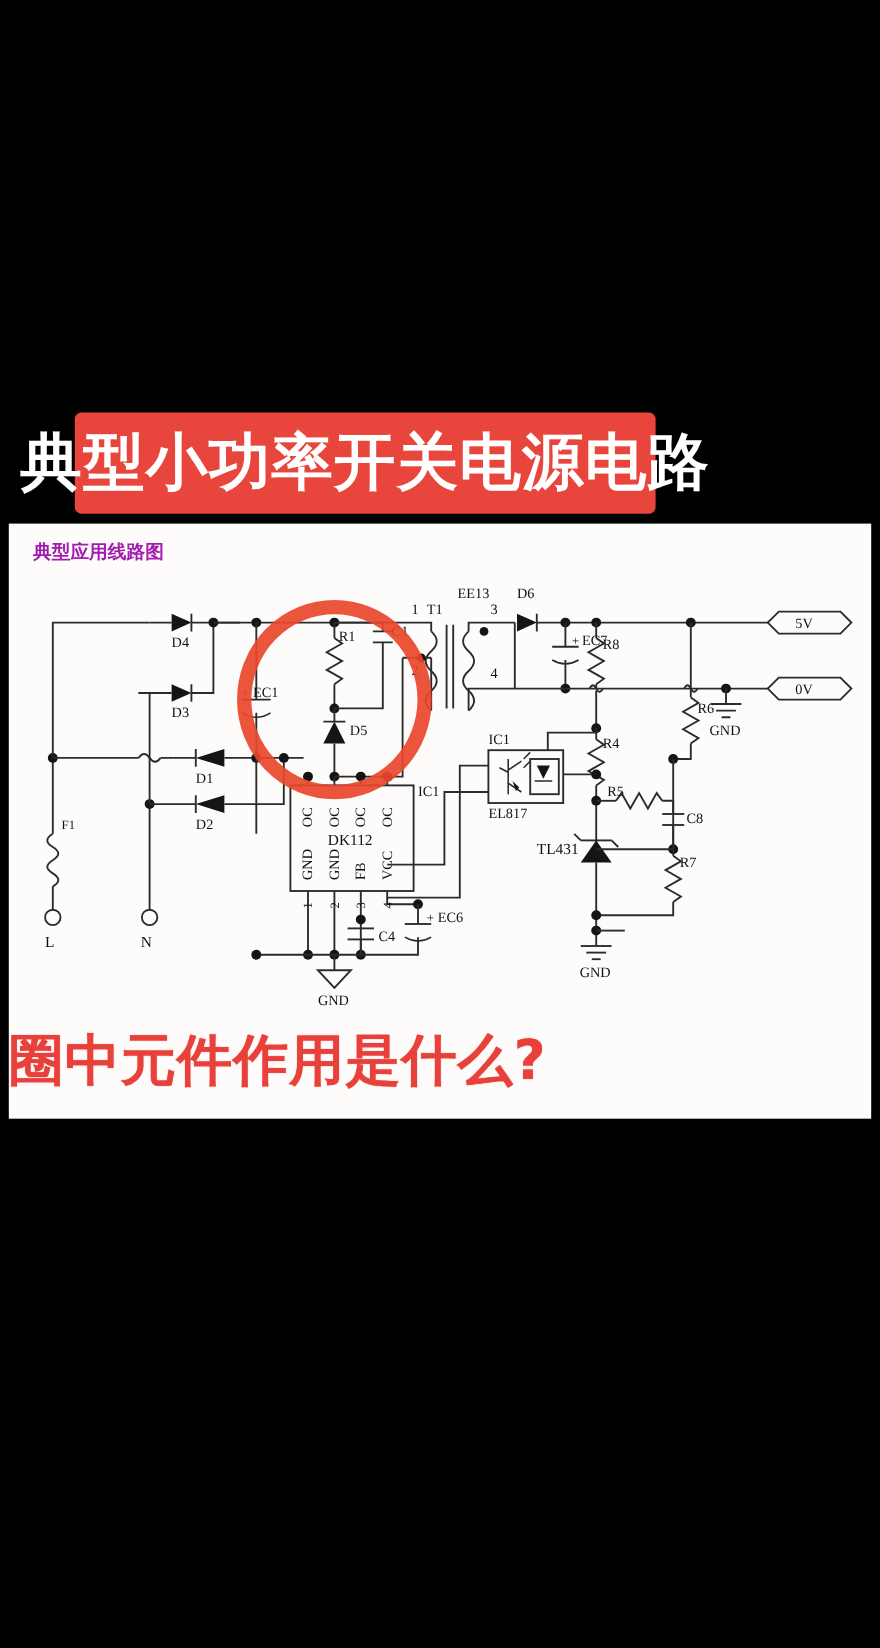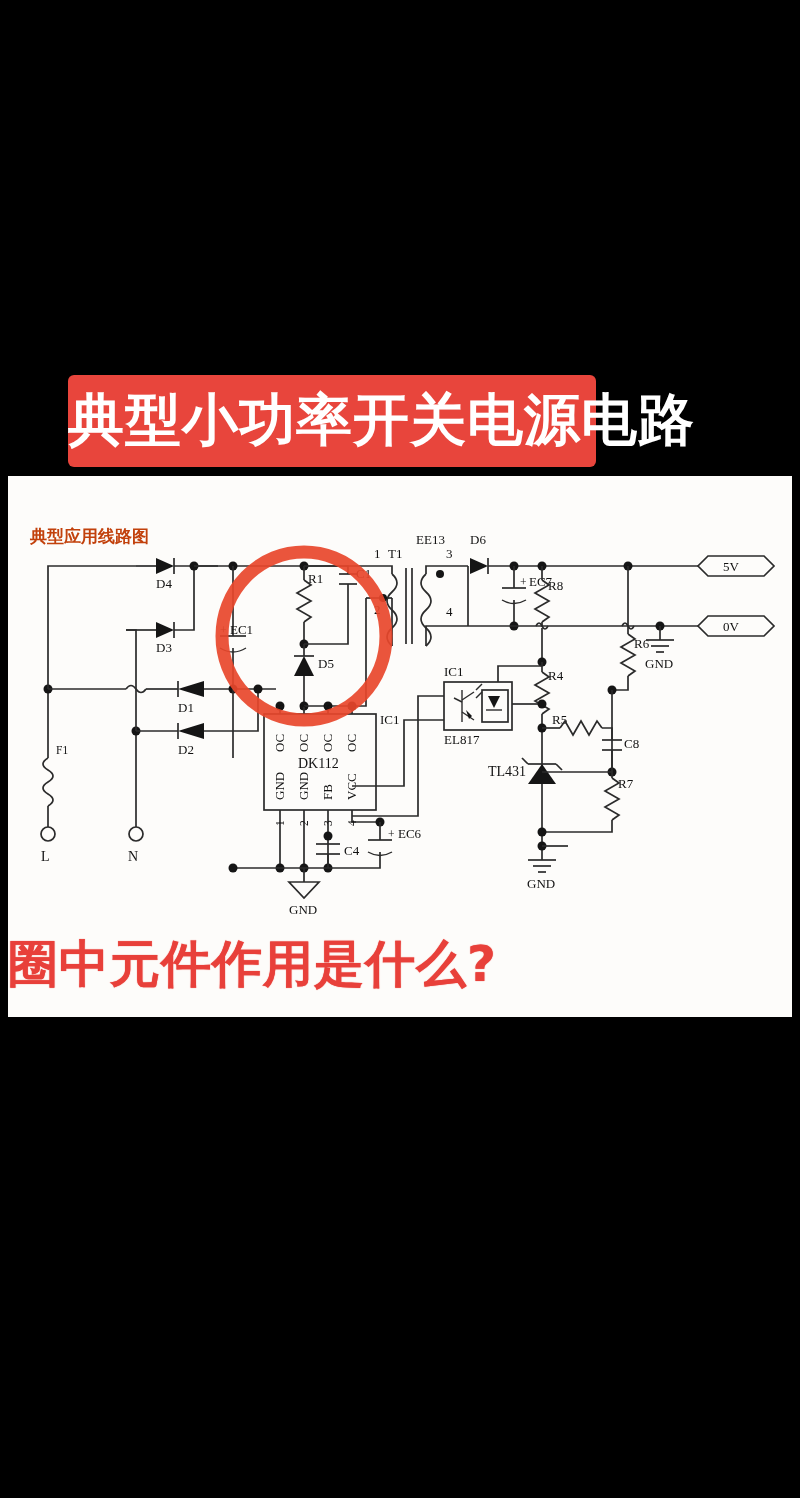--- a/index.html
+++ b/index.html
@@ -3,39 +3,38 @@
 <meta charset="utf-8">
 <style>
   html,body{margin:0;padding:0;background:#000;}
   body{width:800px;height:1498px;overflow:hidden;font-family:"Liberation Sans","DejaVu Sans",sans-serif;}
   #page{position:relative;width:800px;height:1498px;background:#000;}
 
   
   #title-banner{
     position:absolute;left:68px;top:375px;width:528px;height:92px;
     background:#E8453C;border-radius:6px;
-    display:flex;align-items:center;
+    display:flex;align-items:center;justify-content:center;
   }
   #title-banner .t{
     color:#fff;font-size:56px;font-weight:bold;letter-spacing:1px;
     font-family:"DejaVu Sans","Liberation Sans",sans-serif;
     white-space:nowrap;
   }
 
   
   #panel{
     position:absolute;left:8px;top:476px;width:784px;height:541px;
     background:#FDFCFA;
   }
   #diagram-caption{
     position:absolute;left:22px;top:14px;
-    font-size:17px;font-weight:bold;color:#c2410c;
+    font-size:17px;font-weight:bold;color:#a21caf;
     font-family:"DejaVu Sans","Liberation Sans",sans-serif;
     white-space:nowrap;
-    margin-top:35px;
   }
 
   
   #bottom-caption{
     position:absolute;left:0;top:452px;width:784px;height:72px;
     display:flex;align-items:center;
   }
   #bottom-caption .t{
     color:#E8403A;font-size:50px;font-weight:bold;letter-spacing:1px;
     font-family:"DejaVu Sans","Liberation Sans",sans-serif;

